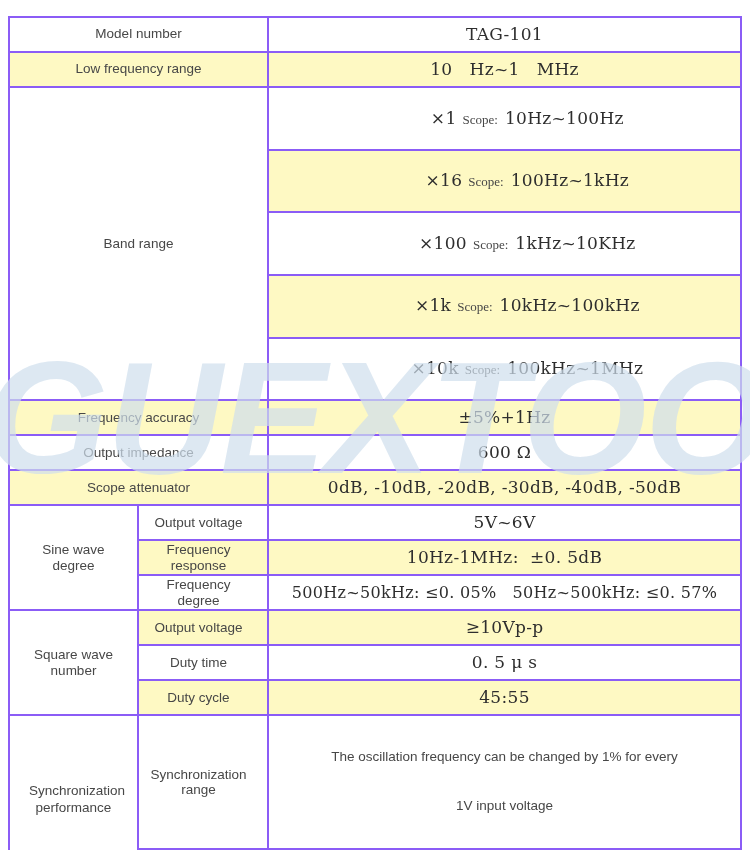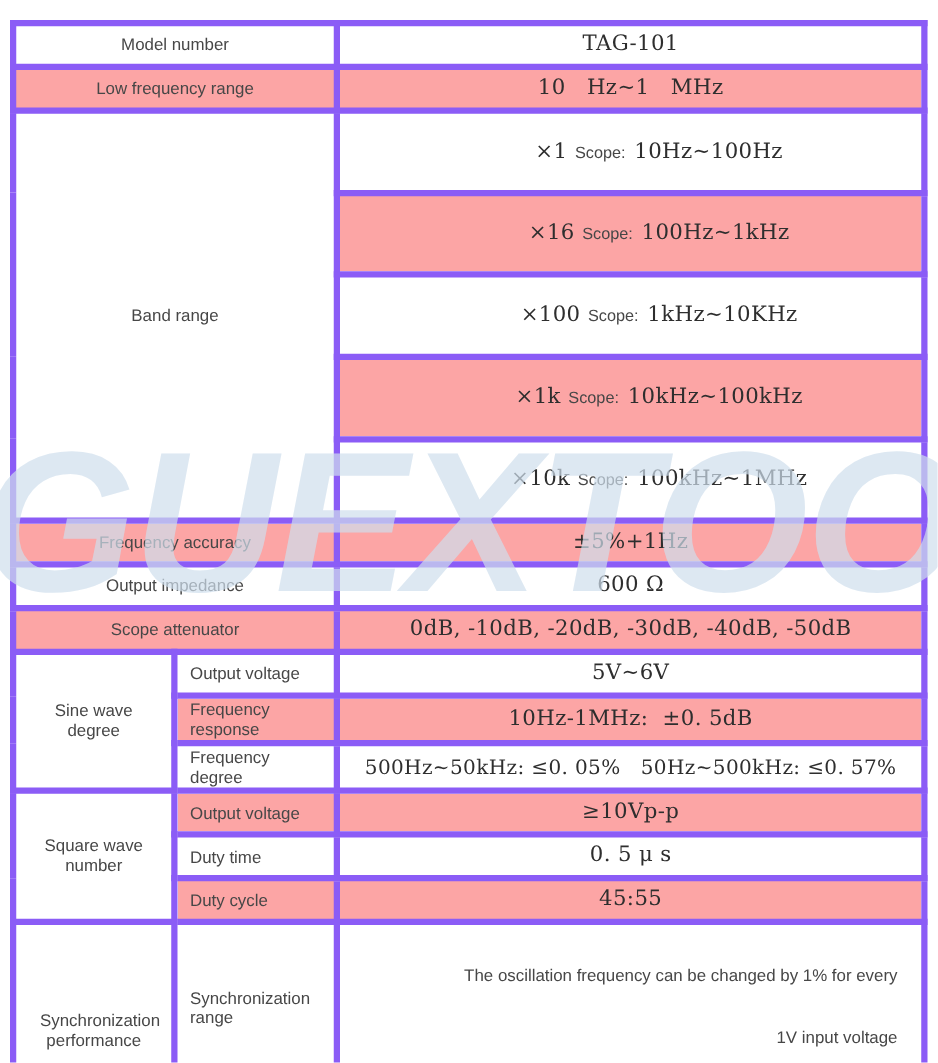--- a/index.html
+++ b/index.html
@@ -6,42 +6,42 @@
   body {
     width:750px; height:850px; background:#ffffff; position:relative;
     overflow:hidden; font-family:"Liberation Sans", sans-serif;
   }
   .table-wrap { position:absolute; left:8px; top:16px; width:734px; }
   table.spec {
     border-collapse:collapse; width:100%; table-layout:fixed;
     border:2px solid #b7b7b7;
   }
   td {
-    border:5px solid #8b5cf6; height:35px; box-sizing:border-box;
+    border:2px solid #8b5cf6; height:35px; box-sizing:border-box;
     text-align:center; vertical-align:middle; padding:1px 19px;
     overflow:hidden;
   }
-  td.blue { background:#fca5a5; }
+  td.blue { background:#fef9c3; }
   .lbl { font-size:13.5px; color:#474747; line-height:1.2; }
   .sub {
-    text-align:left; padding-left:10px; font-size:13.5px;
+    text-align:center; padding-left:10px; font-size:13.5px;
     color:#474747; line-height:1.15;
   }
   .val {
     font-family:"DejaVu Serif","DejaVu Sans",serif; font-size:17px;
     color:#2e2e2e; letter-spacing:0.3px; white-space:pre-wrap; line-height:1.15;
   }
   .val .scope {
-    font-family:Liberation Sans, sans-serif; font-size:13px;
+    font-family:Liberation Serif, serif; font-size:13px;
     color:#474747; letter-spacing:0; margin:0 7px 0 4px;text-align:center;
   }
   .val .mult { margin-right:2px; }
   .val-sans {
     font-family:"Liberation Sans",sans-serif; font-size:14px;
-    color:#474747; letter-spacing:0; white-space:pre-wrap;text-align:right;
+    color:#474747; letter-spacing:0; white-space:pre-wrap;
   }
   .sync-line { font-size:13.5px; color:#474747; line-height:1.25; }
   .watermark {
     position:absolute; left:-16px; top:338px; z-index:3;
     font-family:"Liberation Sans",sans-serif; font-style:italic; font-weight:bold;
     font-size:160px; line-height:1; letter-spacing:-2px;
     color:rgba(207,222,236,0.70); white-space:nowrap; pointer-events:none;
   }
 </style>
 </head>

